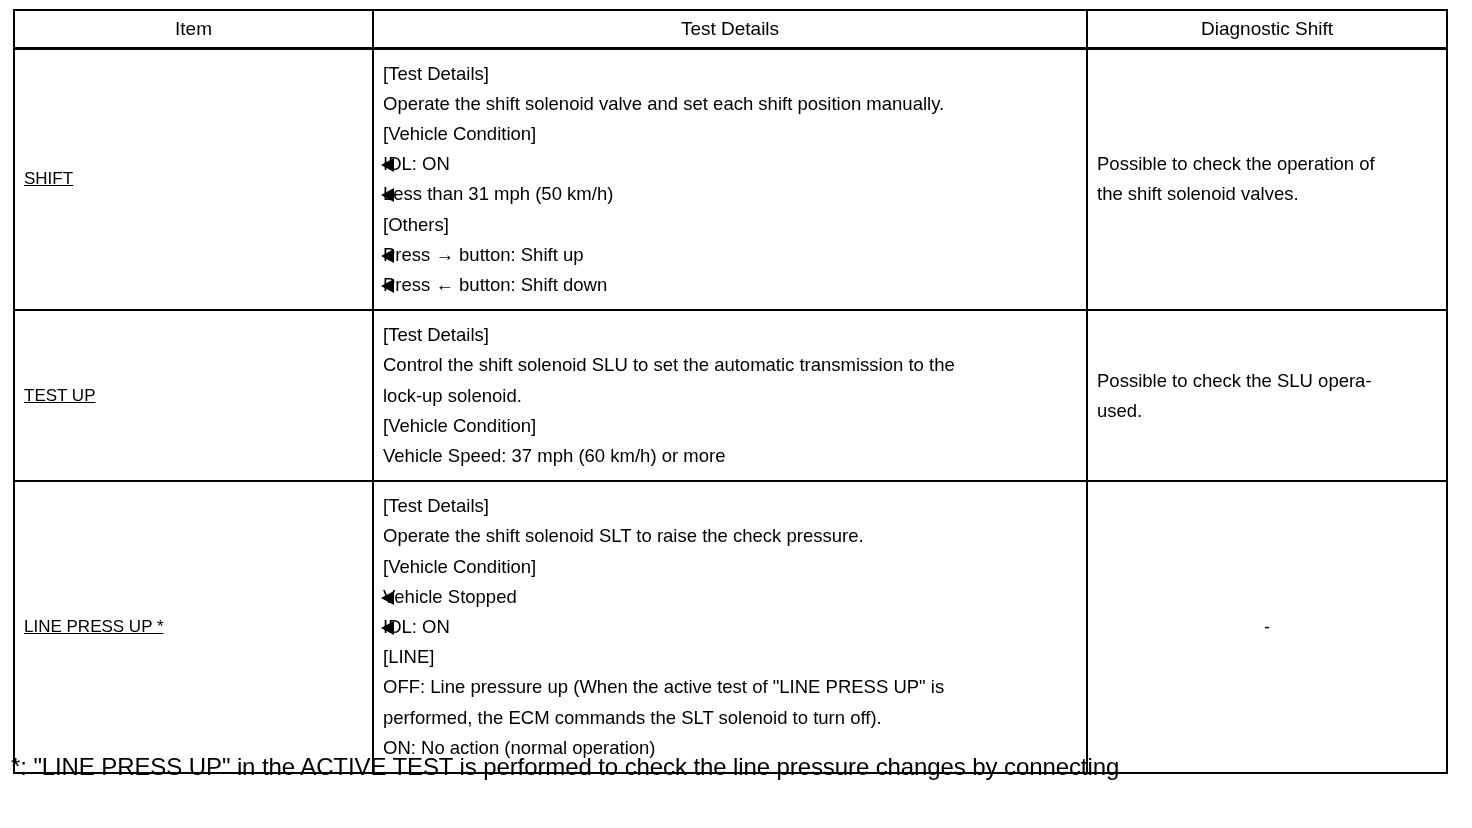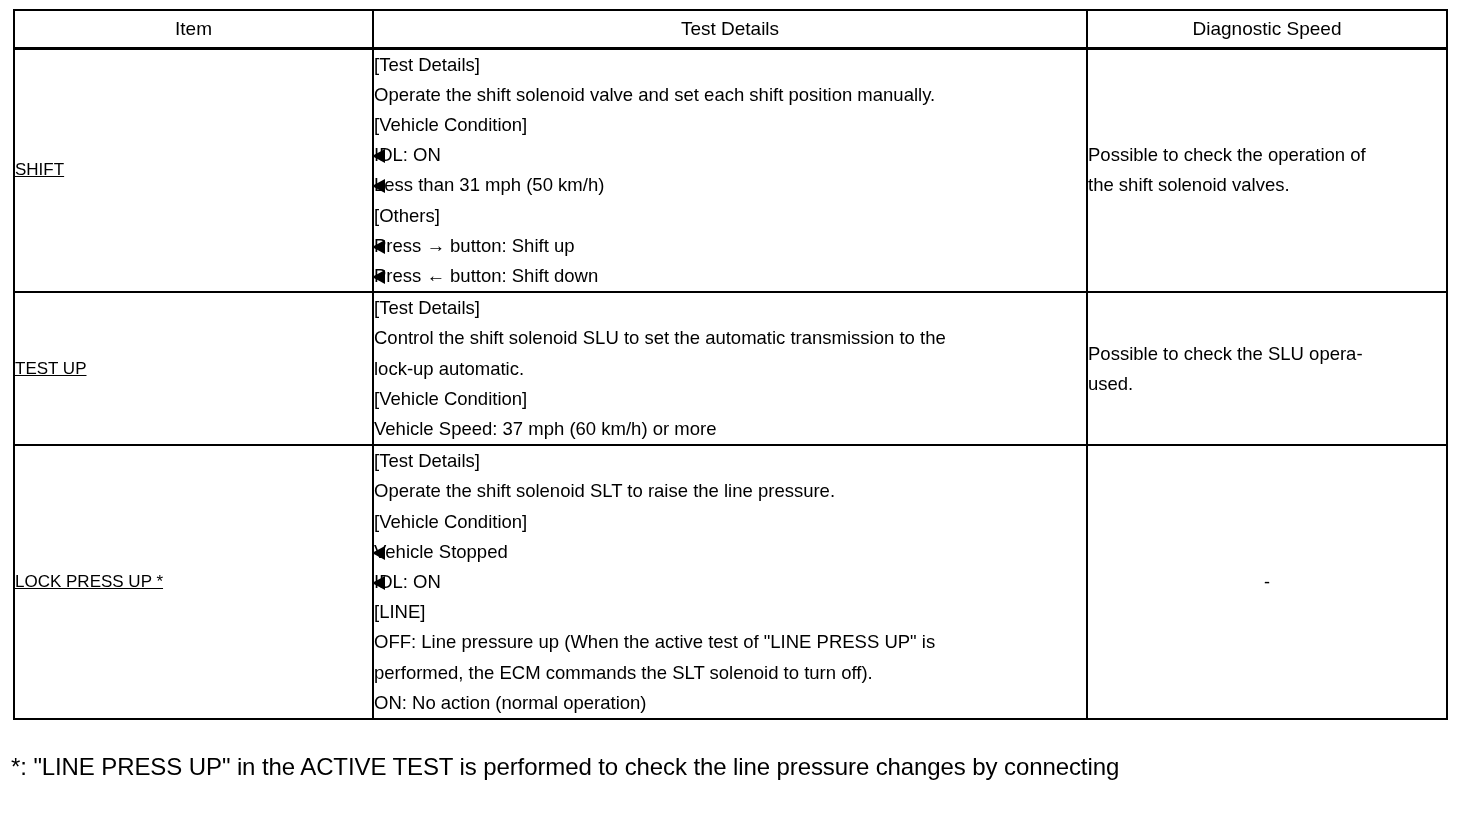--- a/index.html
+++ b/index.html
@@ -27,21 +27,21 @@
   .spec-table {
     position: absolute;
     left: 13px;
     top: 9px;
     width: 1433px;
     border-collapse: collapse;
     table-layout: fixed;
   }
   .spec-table td, .spec-table th {
     border: 2px solid #000;
-    padding: 0;
+    padding: 9px;
     vertical-align: middle;
     font-weight: normal;
   }
 
   col.c-item    { width: 359px; }
   col.c-details { width: 714px; }
   col.c-note    { width: 360px; }
 
   
   .hdr td {
@@ -123,21 +123,21 @@
   <table class="spec-table">
     <colgroup>
       <col class="c-item">
         <col class="c-details">
         <col class="c-note">
     </colgroup>
     <thead>
       <tr class="hdr">
         <td>Item</td>
         <td>Test Details</td>
-        <td>Diagnostic Speed</td>
+        <td>Diagnostic Shift</td>
       </tr>
     </thead>
     <tbody>
 
       <tr>
         <td class="cell-item">SHIFT</td>
         <td class="cell-details">
           <div class="detail-line">[Test Details]</div>
           <div class="detail-line">Operate the shift solenoid valve and set each shift position manually.</div>
           <div class="detail-line">[Vehicle Condition]</div>
@@ -151,35 +151,35 @@
           <span class="note-text">Possible to check the operation of</span>
           <span class="note-text">the shift solenoid valves.</span>
         </td>
       </tr>
 
       <tr>
         <td class="cell-item">TEST UP</td>
         <td class="cell-details">
           <div class="detail-line">[Test Details]</div>
           <div class="detail-line">Control the shift solenoid SLU to set the automatic transmission to the</div>
-          <div class="detail-line">lock-up automatic.</div>
+          <div class="detail-line">lock-up solenoid.</div>
           <div class="detail-line">[Vehicle Condition]</div>
           <div class="detail-line">Vehicle Speed: 37 mph (60 km/h) or more</div>
         </td>
         <td class="cell-note">
           <span class="note-text">Possible to check the SLU opera-</span>
           <span class="note-text">used.</span>
         </td>
       </tr>
 
       <tr>
-        <td class="cell-item">LOCK PRESS UP *</td>
+        <td class="cell-item">LINE PRESS UP *</td>
         <td class="cell-details">
           <div class="detail-line">[Test Details]</div>
-          <div class="detail-line">Operate the shift solenoid SLT to raise the line pressure.</div>
+          <div class="detail-line">Operate the shift solenoid SLT to raise the check pressure.</div>
           <div class="detail-line">[Vehicle Condition]</div>
           <div class="detail-line bul">Vehicle Stopped</div>
           <div class="detail-line bul">IDL: ON</div>
           <div class="detail-line">[LINE]</div>
           <div class="detail-line">OFF: Line pressure up (When the active test of "LINE PRESS UP" is</div>
           <div class="detail-line">performed, the ECM commands the SLT solenoid to turn off).</div>
           <div class="detail-line">ON: No action (normal operation)</div>
         </td>
         <td class="cell-note dash">-</td>
       </tr>

